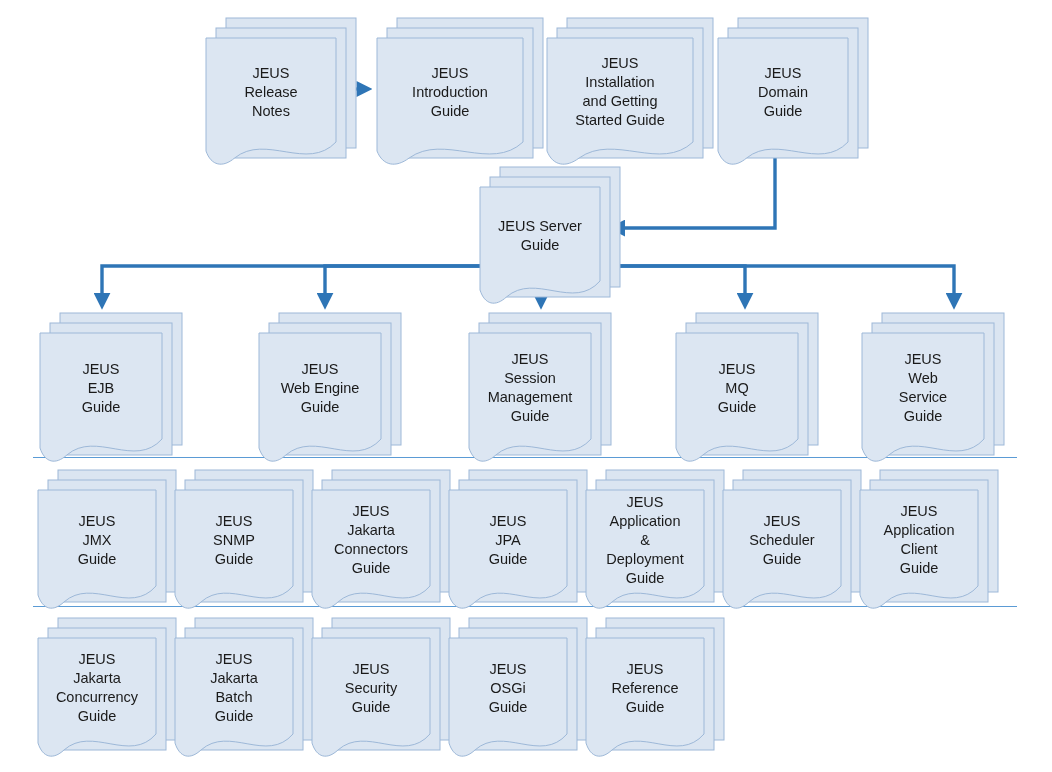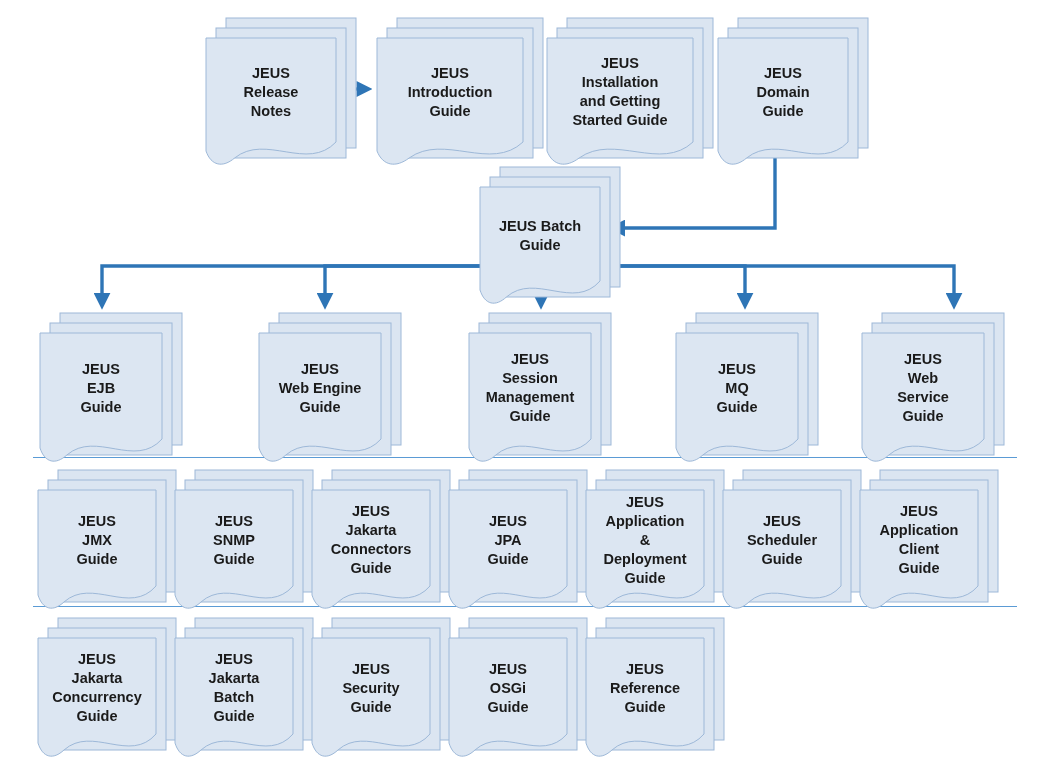--- a/index.html
+++ b/index.html
@@ -12,21 +12,20 @@
     height: 772px;
     position: relative;
     font-family: "Liberation Sans", sans-serif;
     overflow: hidden;
   }
   #canvas {
     position: absolute;
     left: 0; top: 0;
     width: 1052px;
     height: 668px;
-    font-weight: bold;
   }
   .doc {
     position: absolute;
   }
   .doc svg {
     position: absolute;
     left: 0; top: 0;
     overflow: visible;
   }
   .doc-label {
@@ -143,21 +142,21 @@
 Guide</div>
       </div>
       <div class="doc" style="left: 480px; top: 167px; width: 140px; height: 140px;">
         <svg width="140" height="140" viewBox="0 0 140 140">
           <rect x="20" y="0" width="120" height="120" fill="#dbe5f1" stroke="#9db8d8" stroke-width="1"></rect>
           <rect x="10" y="10" width="120" height="120" fill="#dbe5f1" stroke="#9db8d8" stroke-width="1"></rect>
           <g transform="translate(0,20)">
             <path d="M0,0 L120,0 L120,94 C93.60000000000001,124 55.2,85 26.4,110 C15.600000000000001,120 4.8,118 0,103 Z" fill="#dce6f2" stroke="#9db8d8" stroke-width="1" stroke-linejoin="round"></path>
           </g>
         </svg>
-        <div class="doc-label" style="left: 0px; width: 120px; top: 50px;">JEUS Batch
+        <div class="doc-label" style="left: 0px; width: 120px; top: 50px;">JEUS Server
 Guide</div>
       </div>
       <div class="doc" style="left: 40px; top: 313px; width: 142px; height: 152px;">
         <svg width="142" height="152" viewBox="0 0 142 152">
           <rect x="20" y="0" width="122" height="132" fill="#dbe5f1" stroke="#9db8d8" stroke-width="1"></rect>
           <rect x="10" y="10" width="122" height="132" fill="#dbe5f1" stroke="#9db8d8" stroke-width="1"></rect>
           <g transform="translate(0,20)">
             <path d="M0,0 L122,0 L122,106 C95.16,136 56.120000000000005,97 26.84,122 C15.860000000000001,132 4.88,130 0,115 Z" fill="#dce6f2" stroke="#9db8d8" stroke-width="1" stroke-linejoin="round"></path>
           </g>
         </svg>

